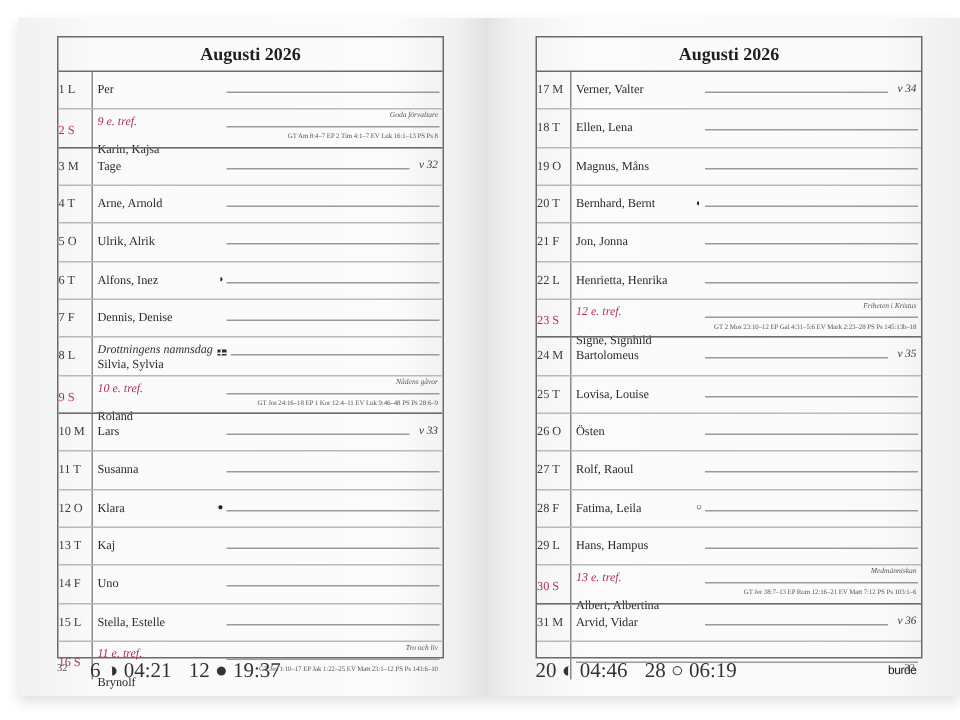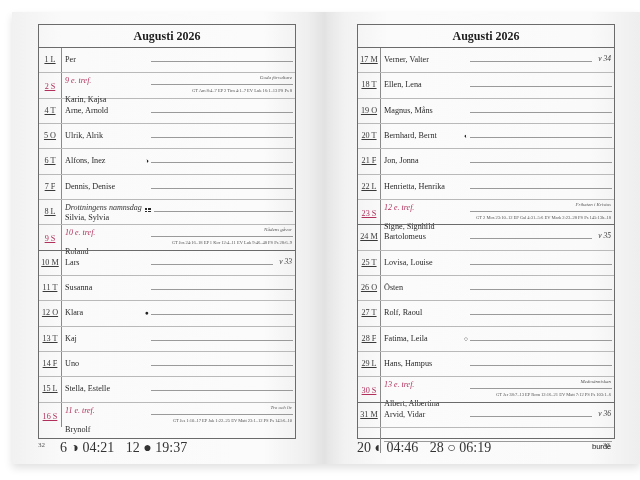--- a/index.html
+++ b/index.html
@@ -33,21 +33,21 @@
   .date-col-line {
     position:absolute; left:22px; top:0; bottom:0; width:1px; background:#8a8a8a;
   }
   .row {
     position:relative; height:24.35px; border-bottom:1px solid #b9b9b9;
   }
   .row.week-start { border-top:1px solid #6b6b6b; margin-top:-1px; }
   .row:last-child { border-bottom:none; }
   .date {
     position:absolute; left:0; width:22px; top:0; height:100%;
-    font-size:8.2px; line-height:24px; text-align:center; color:#3a3a3a; white-space:nowrap;text-decoration:underline;
+    font-size:8.2px; line-height:24px; text-align:left; color:#3a3a3a; white-space:nowrap;
   }
   .row.sunday .date { color:#b0305a; line-height:28px; }
   .name {
     position:absolute; left:26px; font-size:8.2px; top:7px; color:#2a2a2a; white-space:nowrap;text-align:center;
   }
   .row.sunday .name { top:22px; }
   .holiday {
     position:absolute; left:26px; top:3px; font-style:italic; font-size:8px; color:#b0305a; white-space:nowrap;
   }
   .row.special .holiday { color:#333; }
@@ -108,20 +108,26 @@
           <span class="name">Per</span>
           <span class="writeline"></span>
         </div>
         <div class="row sunday">
           <span class="date">2 S</span>
           <span class="holiday">9 e. tref.</span>
           <span class="name">Karin, Kajsa</span>
           <span class="writeline"></span>
           <span class="theme">Goda förvaltare</span>
           <span class="readings">GT Am 8:4–7 EP 2 Tim 4:1–7 EV Luk 16:1–13 PS Ps 8</span>
+        </div>
+        <div class="row week-start">
+          <span class="date">3 M</span>
+          <span class="name">Tage</span>
+          <span class="writeline short"></span>
+          <span class="week-num">v 32</span>
         </div>
         <div class="row">
           <span class="date">4 T</span>
           <span class="name">Arne, Arnold</span>
           <span class="writeline"></span>
         </div>
         <div class="row">
           <span class="date">5 O</span>
           <span class="name">Ulrik, Alrik</span>
           <span class="writeline"></span>

